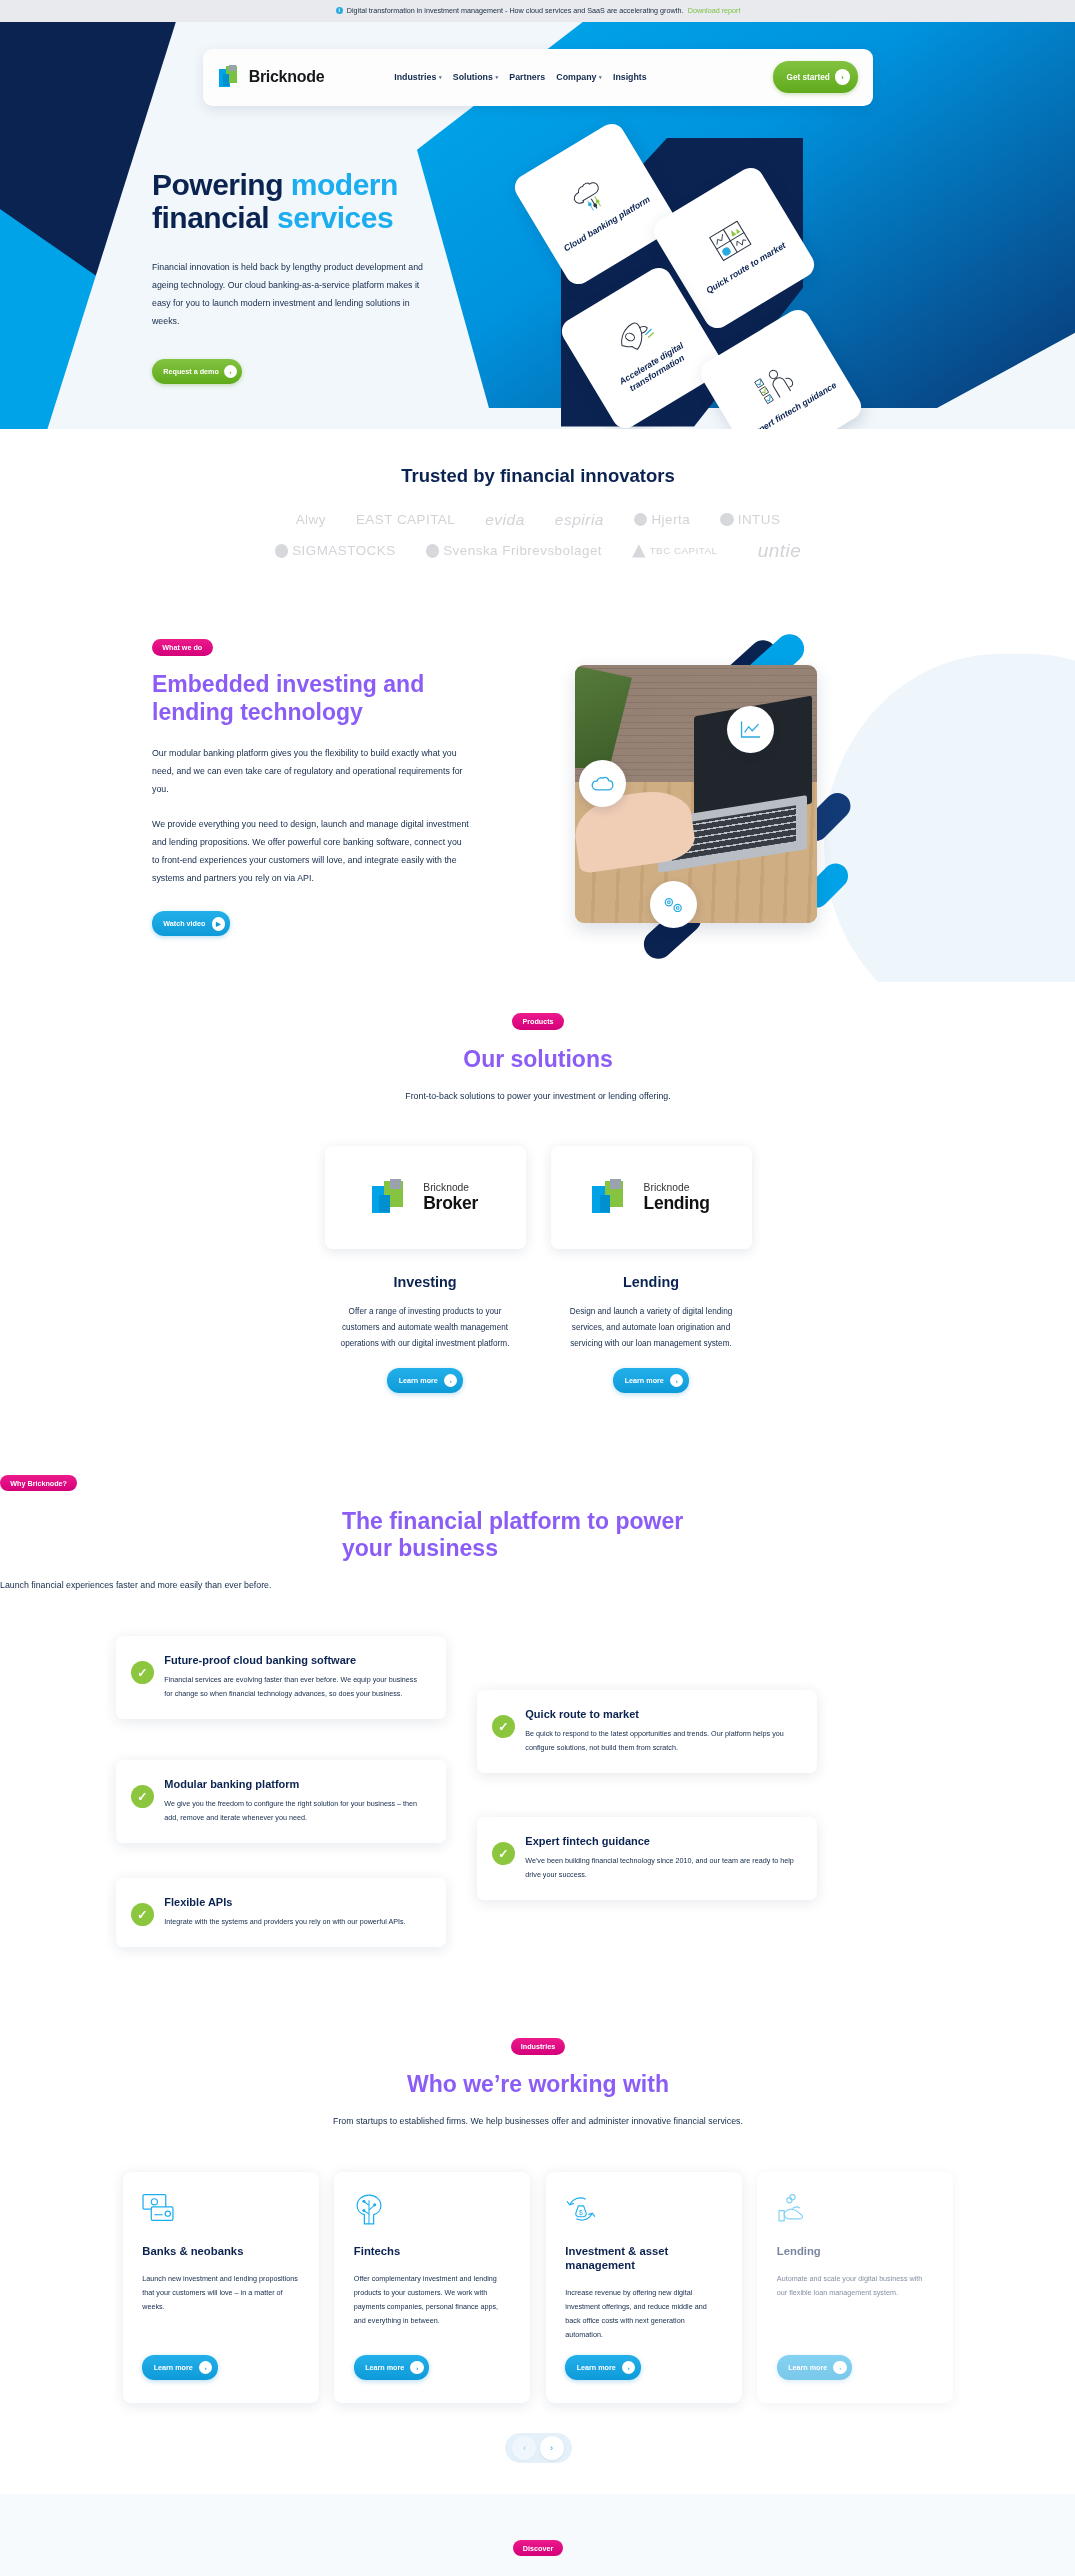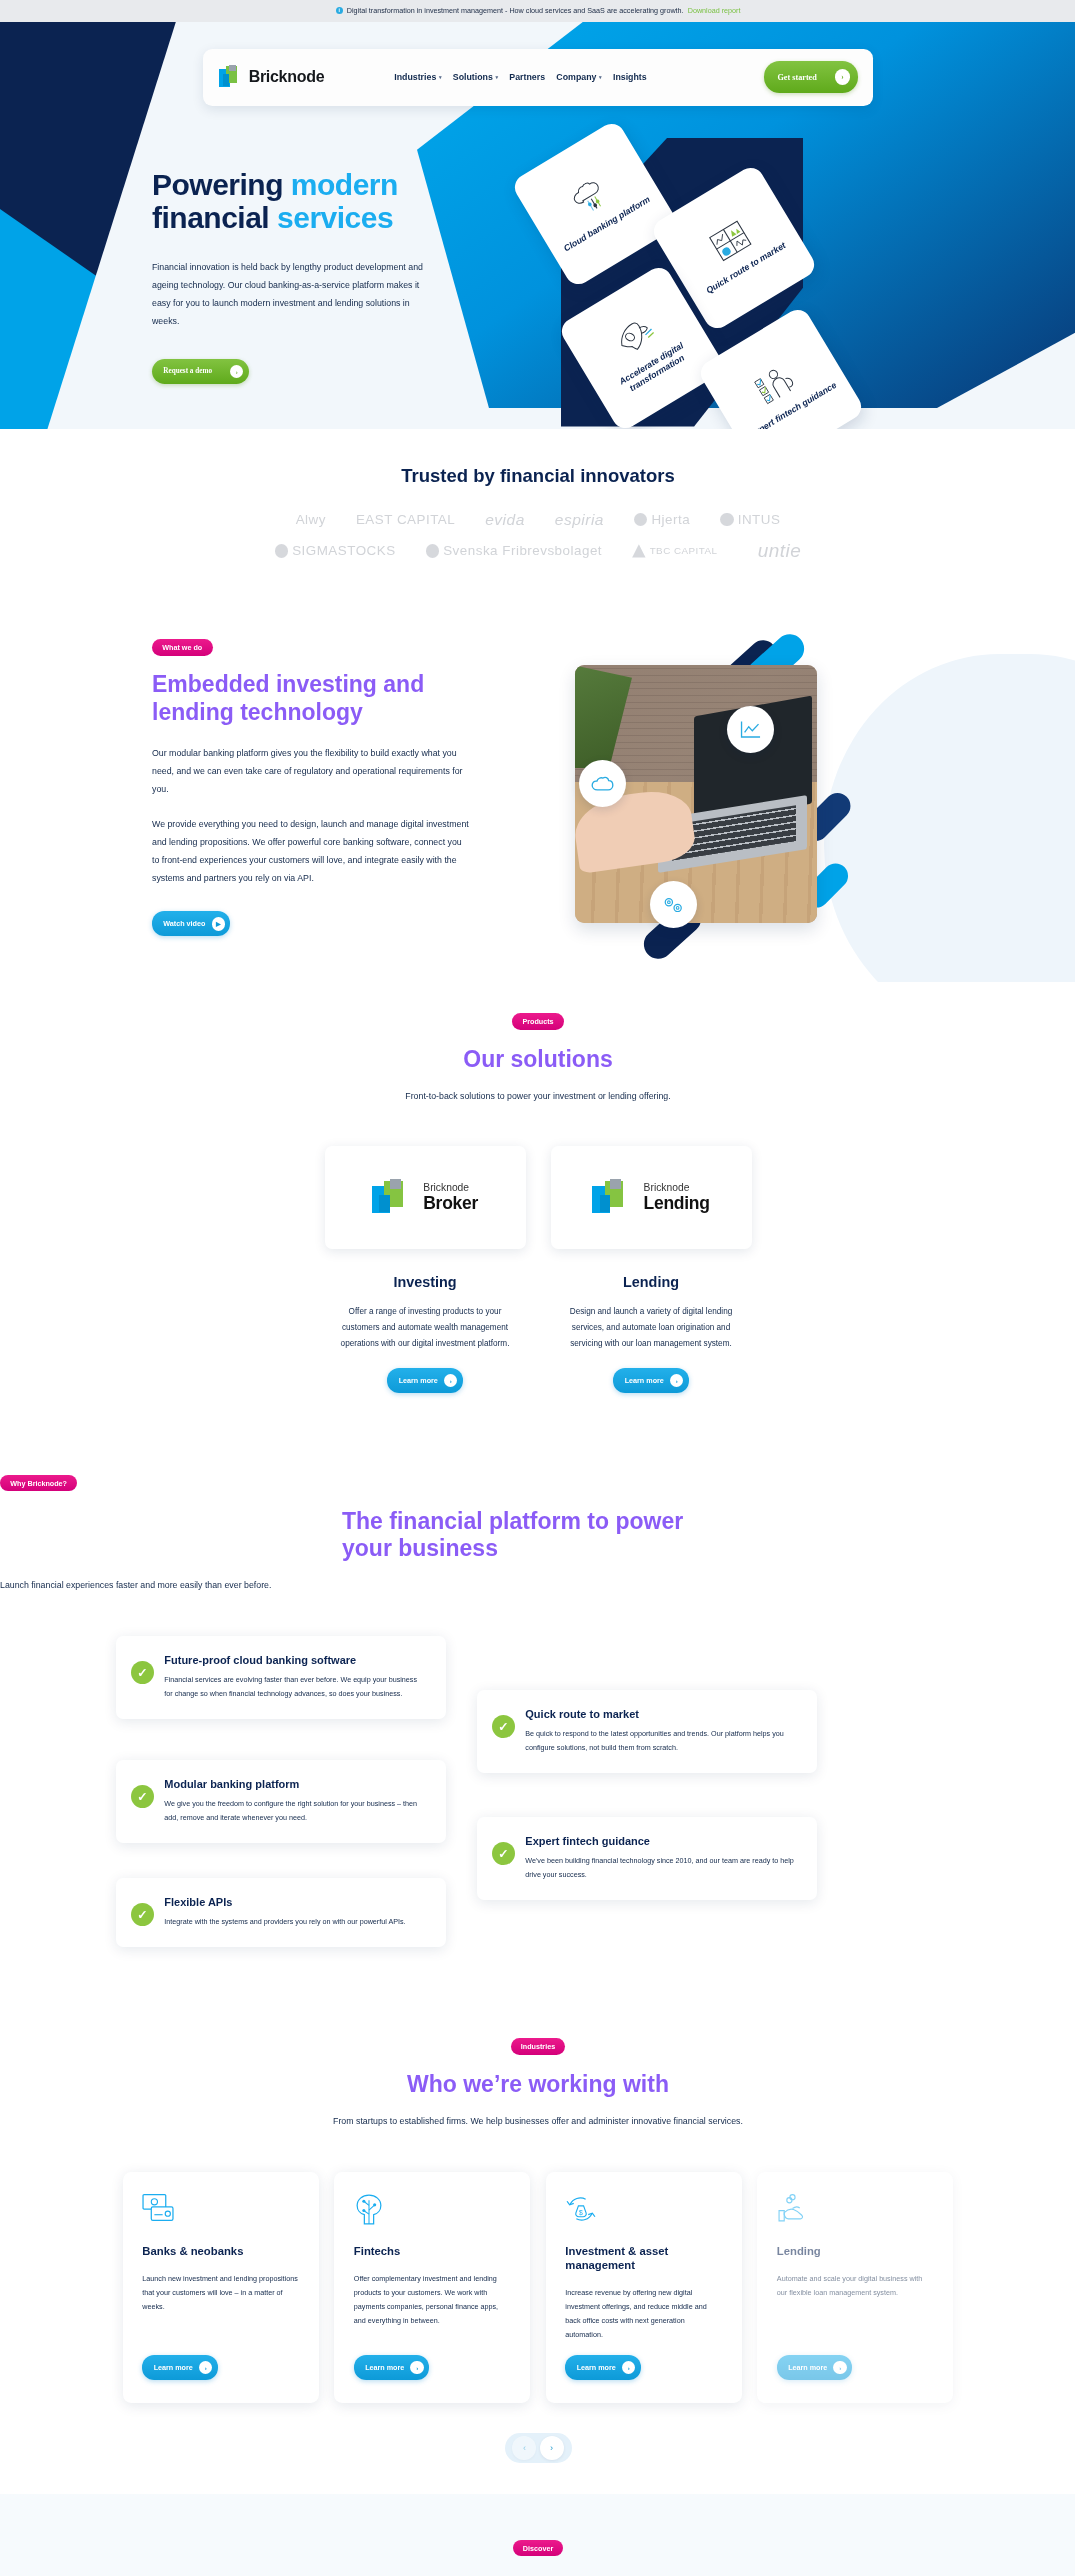--- a/index.html
+++ b/index.html
@@ -72,24 +72,23 @@
   .brand .name { font-size: 16px; font-weight: 700; color: #15181c; letter-spacing: -0.3px; }
   .navlinks { display: flex; align-items: center; gap: 11.3px; margin-left: 70px; }
   .navlinks .nl {
     display: flex; align-items: center; gap: 2.6px; font-size: 8.8px;
     font-weight: 700; color: #122a4e; cursor: pointer; white-space: nowrap;
   }
   .caret { font-size: 5.2px; color: #5a6d8c; }
   .btn-green {
     margin-left: auto; background: linear-gradient(180deg,#82c341,#5faa1b);
     color: #fff; border: none; border-radius: 15.5px; height: 32px;
-    display: flex; align-items: center; gap: 18px; padding: 0 7.2px 0 13.4px;
+    display: flex; align-items: center; gap: 5px; padding: 0 7.2px 0 13.4px;
     font-size: 8.2px; font-weight: 700; cursor: pointer;
     box-shadow: 0 1.5px 4.1px rgba(90,150,30,.3);
-    font-family: Liberation Serif, serif;
   }
   .btn-green .circ, .btn-blue .circ {
     width: 15.5px; height: 15.5px; border-radius: 50%; background: #fff;
     display: flex; align-items: center; justify-content: center;
     font-size: 7.2px; font-weight: 700;
   }
   .btn-green .circ { color: #5faa1b; }
 
   .hero-inner { position: relative; z-index: 30; width: 896px; margin: 0 auto; display: flex; }
   .hero-left { width: 402px; padding-left: 62px; padding-top: 62px; }

